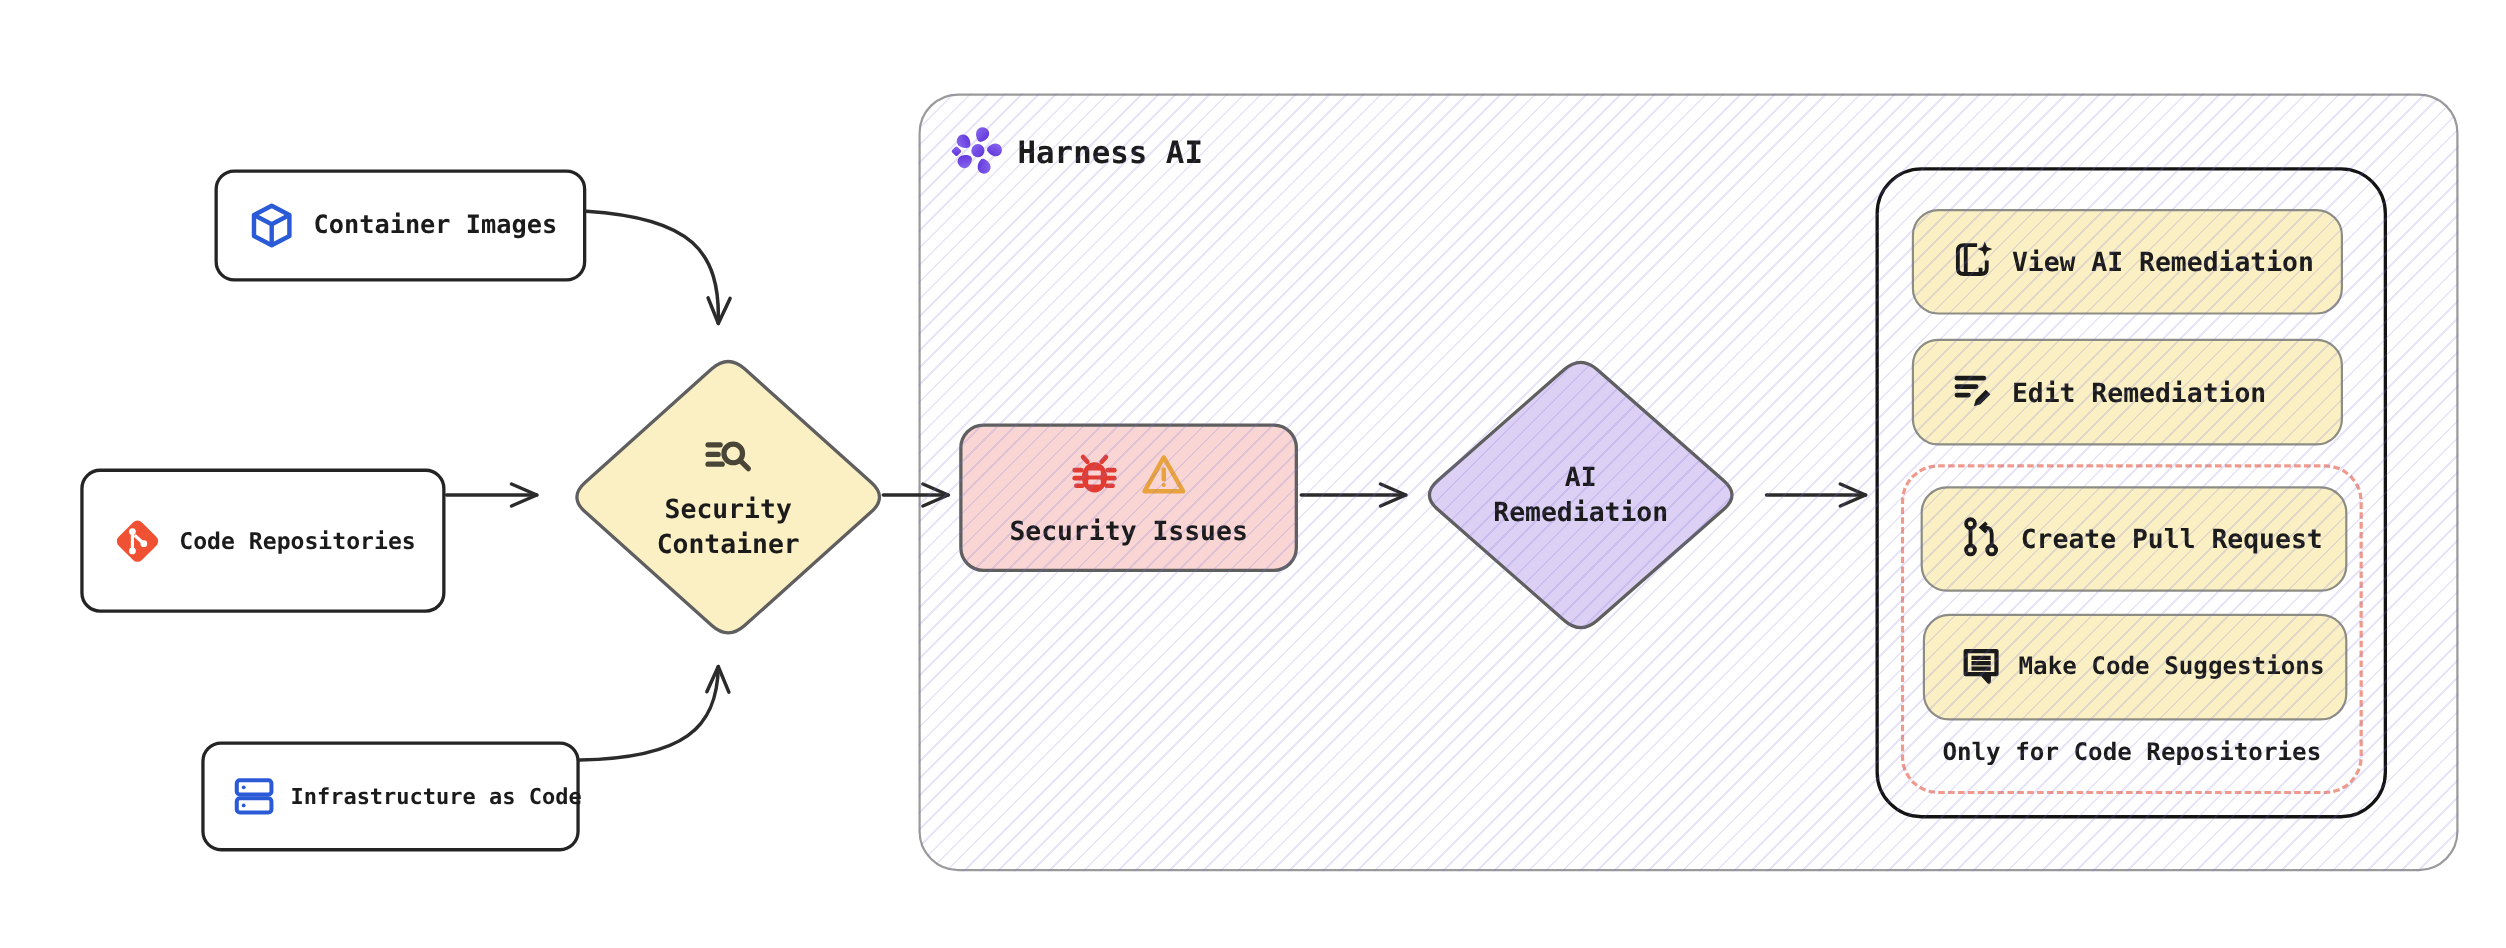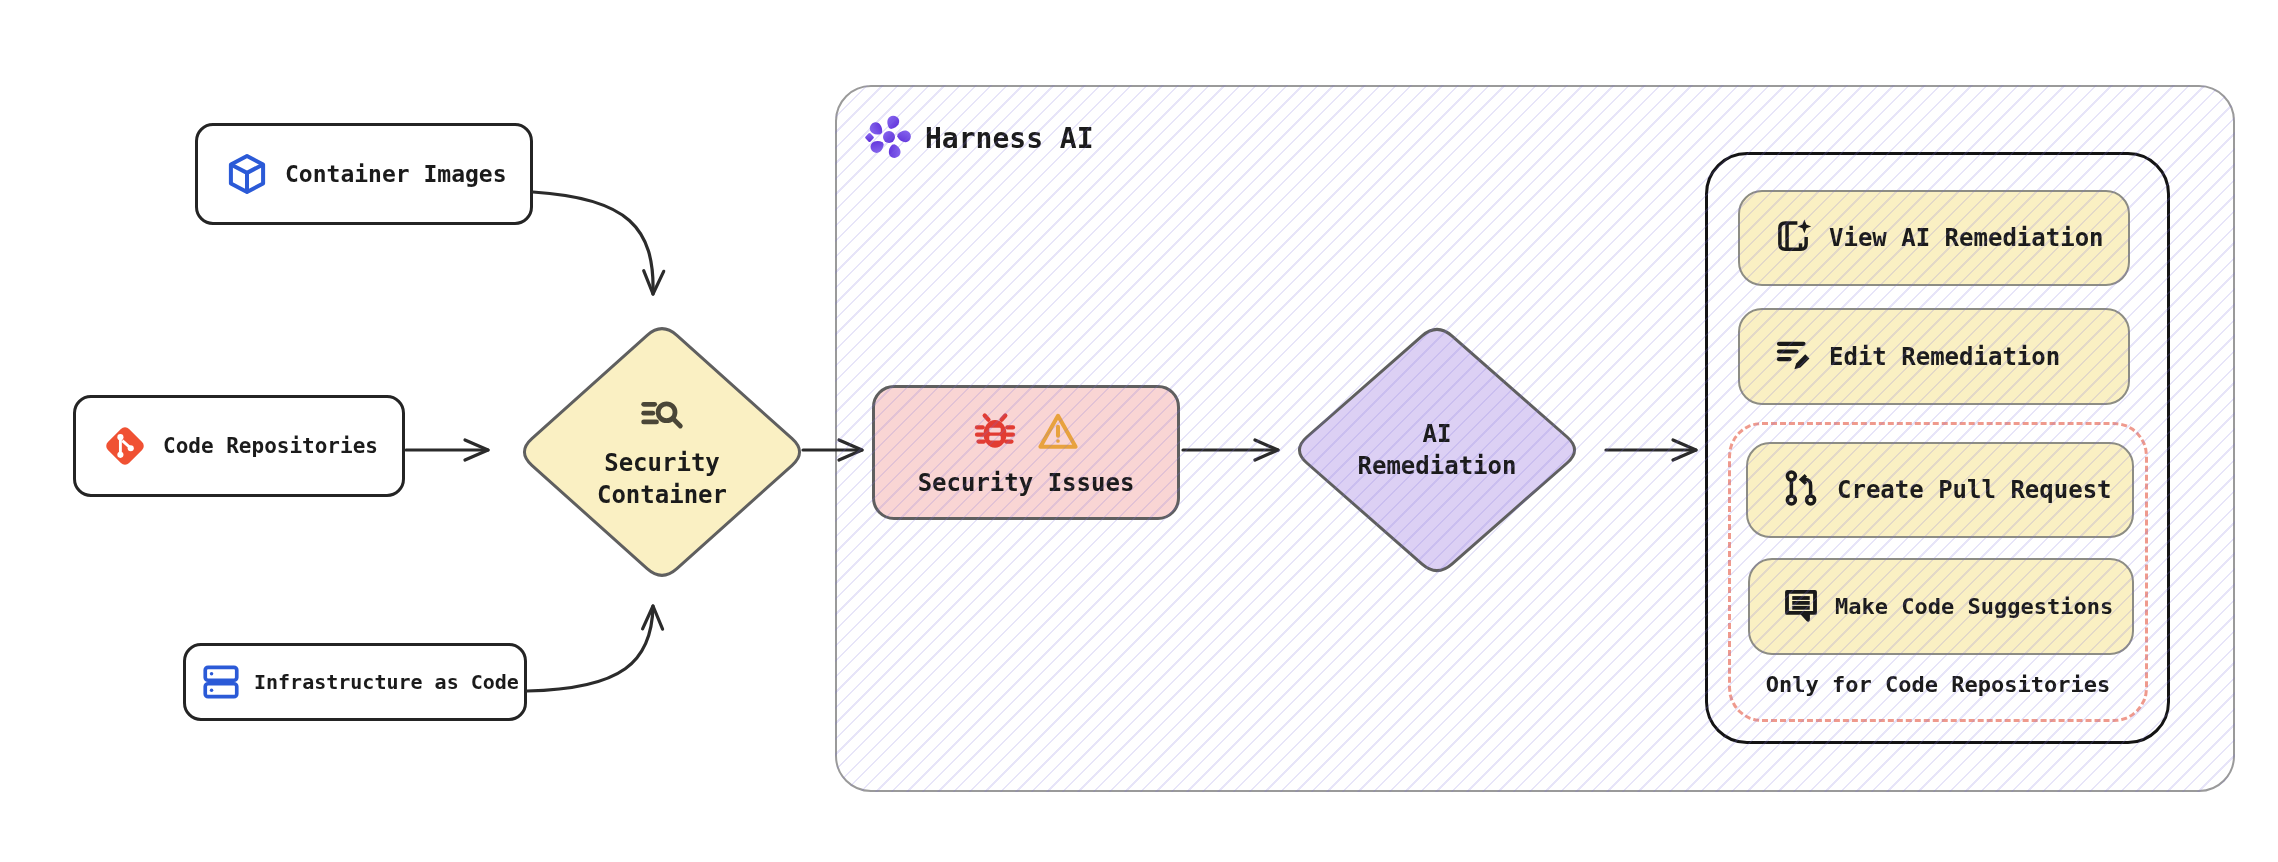--- a/index.html
+++ b/index.html
@@ -5,21 +5,21 @@
   html,body{margin:0;padding:0;}
   body{
     width:2278px;height:862px;position:relative;background:#ffffff;
     font-family:"DejaVu Sans Mono","Liberation Mono",monospace;
     color:#1b1b1b;overflow:hidden;
   }
   .abs{position:absolute;box-sizing:border-box;}
   
   .node{
     background:#ffffff;border:3px solid #242424;border-radius:18px;
-    display:flex;align-items:center;gap:15px;padding-left:26px;z-index:2;
+    display:flex;align-items:center;gap:15px;padding-left:26px;z-index:2;margin-top:31px;
   }
   .node .lbl{font-weight:bold;font-size:23px;white-space:nowrap;}
   .node .ico{flex:0 0 auto;display:flex;align-items:center;}
   
   .diamond-wrap{z-index:2;}
   .diamond-wrap svg.shape{position:absolute;left:0;top:0;width:100%;height:100%;}
   .diamond-content{
     position:absolute;inset:0;display:flex;flex-direction:column;
     align-items:center;justify-content:center;gap:6px;z-index:2;
   }
@@ -107,37 +107,37 @@
   <span class="ico">
     <svg width="46" height="46" viewBox="0 0 24 24" fill="none" stroke="#2B5AD7" stroke-width="2.1" stroke-linejoin="round">
       <path d="M12 2.6 L20.4 7 V17 L12 21.4 L3.6 17 V7 Z"></path>
       <path d="M3.6 7 L12 11.4 L20.4 7"></path>
       <path d="M12 11.4 V21.4"></path>
     </svg>
   </span>
   <span class="lbl">Container Images</span>
 </div>
 
-<div class="abs node" style="left:73px;top:395px;width:332px;height:102px;">
+<div class="abs node" style="left:73px;top:395px;width:332px;height:131px;">
   <span class="ico">
     <svg width="46" height="46" viewBox="0 0 24 24">
       <rect x="4.2" y="4.2" width="15.6" height="15.6" rx="3" transform="rotate(45 12 12)" fill="#F05133"></rect>
       <g stroke="#ffffff" stroke-width="1.5" fill="#ffffff">
         <line x1="9.6" y1="7.4" x2="9.6" y2="16.6"></line>
         <line x1="10.6" y1="9.2" x2="14.4" y2="12.6"></line>
         <circle cx="9.6" cy="7.4" r="1.6" stroke="none"></circle>
         <circle cx="9.6" cy="16.6" r="1.6" stroke="none"></circle>
         <circle cx="15" cy="13.2" r="1.6" stroke="none"></circle>
       </g>
     </svg>
   </span>
   <span class="lbl" style="font-size:21px;">Code Repositories</span>
 </div>
 
-<div class="abs node" style="left:183px;top:643px;width:344px;height:78px;gap:12px;padding-left:14px;">
+<div class="abs node" style="left:183px;top:643px;width:344px;height:100px;gap:12px;padding-left:24px;">
   <span class="ico">
     <svg width="42" height="42" viewBox="0 0 24 24" fill="none" stroke="#2B5AD7" stroke-width="2.1">
       <rect x="3" y="3.6" width="18" height="7.4" rx="1.6"></rect>
       <rect x="3" y="13" width="18" height="7.4" rx="1.6"></rect>
       <circle cx="6.6" cy="7.3" r="1" fill="#2B5AD7" stroke="none"></circle>
       <circle cx="6.6" cy="16.7" r="1" fill="#2B5AD7" stroke="none"></circle>
     </svg>
   </span>
   <span class="lbl" style="font-size:20px;">Infrastructure as Code</span>
 </div>

